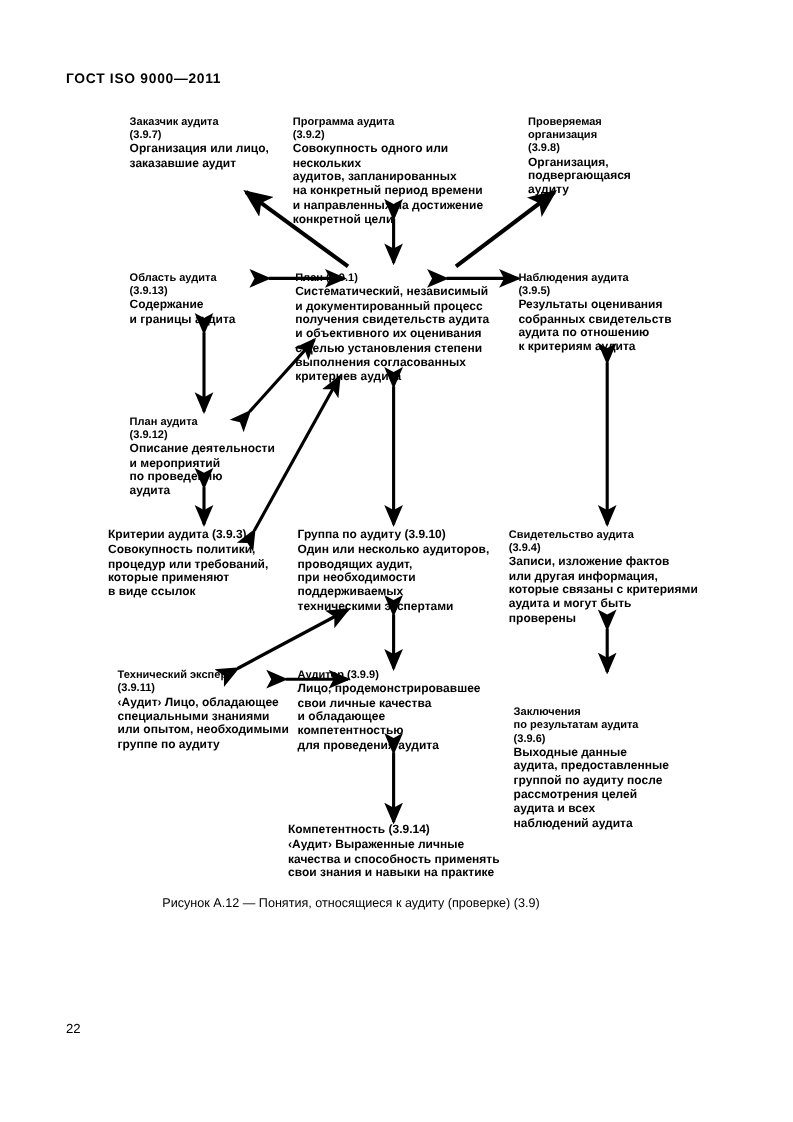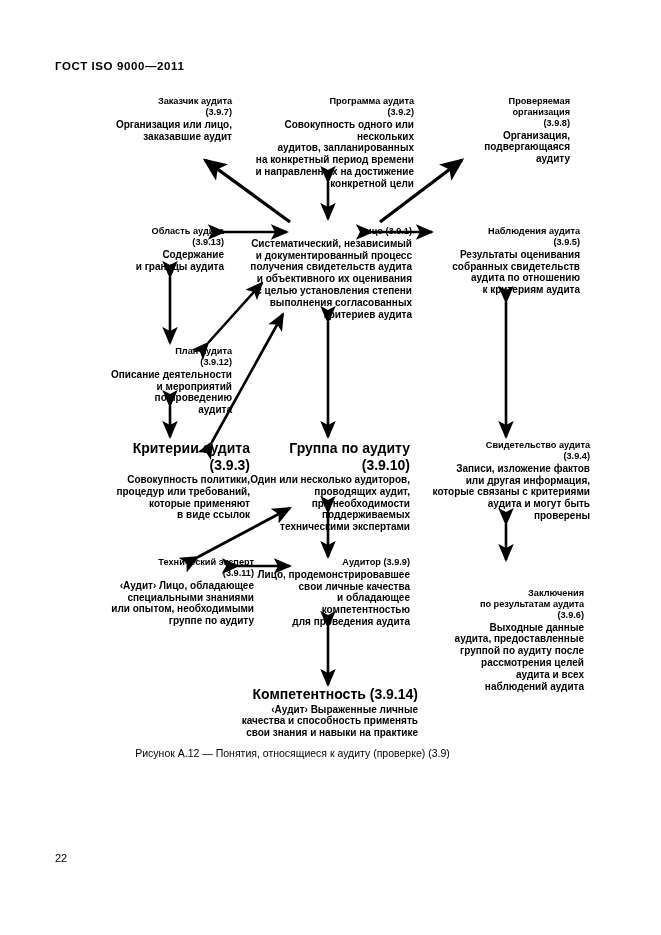--- a/index.html
+++ b/index.html
@@ -55,38 +55,38 @@
   }
   #arrow-layer {
     position: absolute;
     left: 0; top: 0;
     width: 661px;
     height: 935px;
     pointer-events: none;
   }
   .node {
     position: absolute;
-    text-align: right;
+    text-align: left;
     line-height: 1.18;
   }
   .node .title {
     font-size: 9.2px;
     font-weight: bold;
     display: block;
     white-space: pre-line;
   }
   .node .body {
     font-size: 10px;
     font-weight: bold;
     display: block;
     margin-top: 1px;
     white-space: pre-line;
   }
   .node.compact .title {
-    font-size: 14px;
+    font-size: 10px;
   }
 </style>
 </head>
 <body>
 
 <div id="page">
 
   <div class="doc-header">ГОСТ ISO 9000—2011</div>
 
   <div id="diagram">
@@ -193,21 +193,21 @@
     </div>
 
     <div class="node" style="left:108px; top:226px; width:116px;">
       <span class="title">Область аудита
 (3.9.13)</span>
       <span class="body">Содержание
 и границы аудита</span>
     </div>
 
     <div class="node" style="left:246px; top:226px; width:166px;">
-      <span class="title">Лицо (3.9.1)</span>
+      <span class="title">План (3.9.1)</span>
       <span class="body">Систематический, независимый
 и документированный процесс
 получения свидетельств аудита
 и объективного их оценивания
 с целью установления степени
 выполнения согласованных
 критериев аудита</span>
     </div>
 
     <div class="node" style="left:432px; top:226px; width:148px;">

